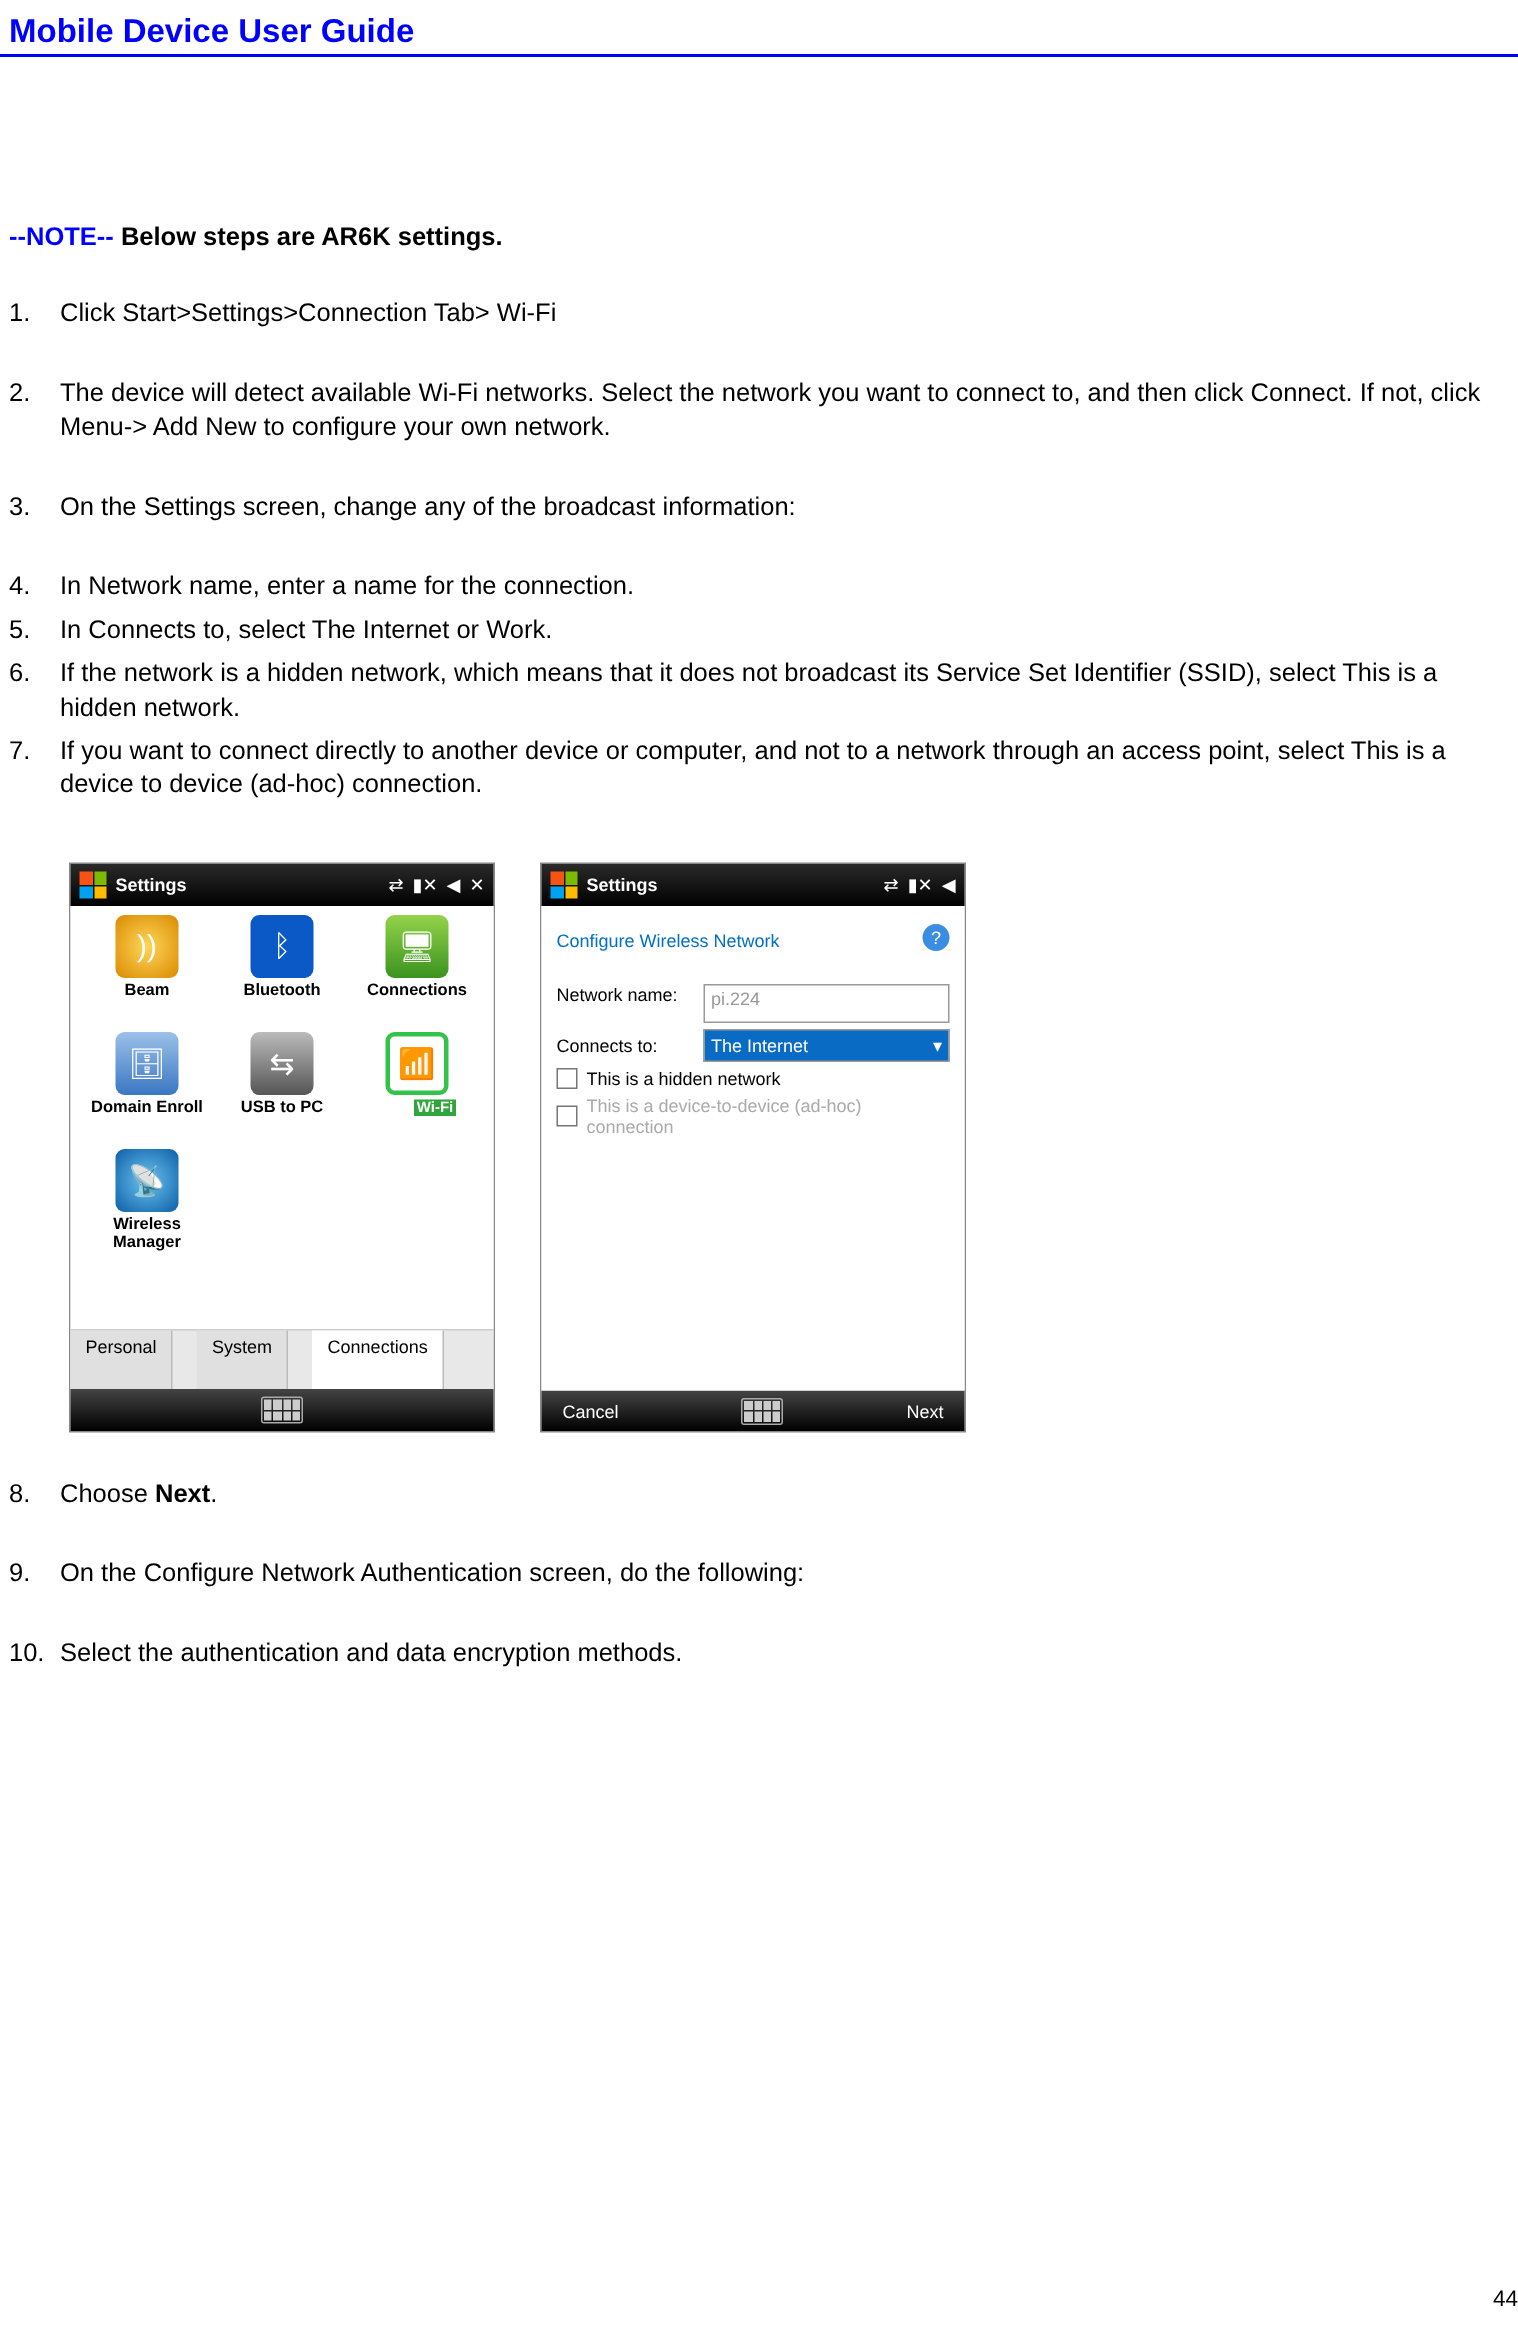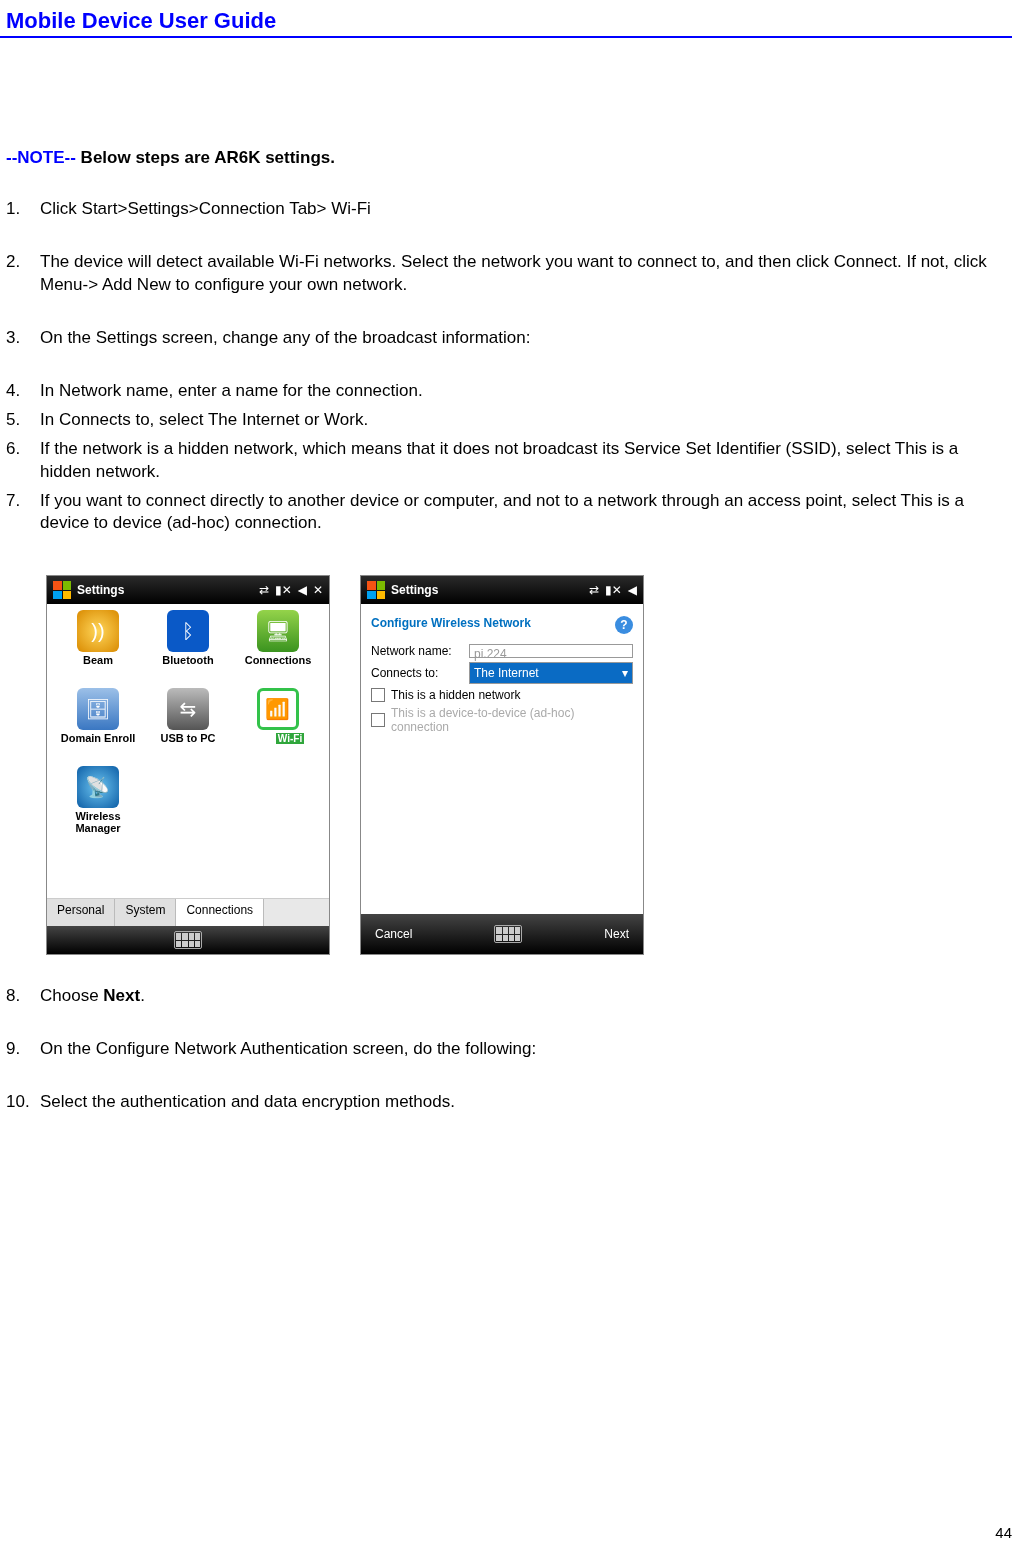--- a/index.html
+++ b/index.html
@@ -65,45 +65,46 @@
   .app-lbl { font-size:11px; font-weight:bold; text-align:center; margin-top:2px; line-height:1.1; }
   .beam { background: radial-gradient(circle,#ffd65a,#d98a00); }
   .bt { background:#0a59c7; }
   .conn { background:linear-gradient(#94d34a,#3a931f); position:relative; }
   .domain { background:linear-gradient(#9cc0e8,#3a77c2); }
   .usb { background:linear-gradient(#bbb,#555); }
   .wifi { border:3px solid #33c24a; color:#33c24a; }
   .wifi-hl { background:#2fa63b; display:inline-block; padding:0 2px; color:#fff; font-size:10px;margin-left:24px; }
   .wmgr { background: radial-gradient(circle,#6cc4f0,#0d5ea6); }
   .tabs1 {
-    height:28px; display:flex; border-top:1px solid #ccc;
+    height:40px; display:flex; border-top:1px solid #ccc;
     background:#e8e8e8;
+    gap:16px;
   }
   .tab { padding:4px 10px; border-right:1px solid #bbb; font-size:12px; background:#e0e0e0;}
   .tab.active { background:#fff; }
   .bottombar {
     height:28px; background:linear-gradient(#444,#000);
     display:flex; justify-content:center; align-items:center; color:#fff;
   }
   .kbd { width:28px; height:18px; border:1px solid #aaa; border-radius:2px; display:grid; grid-template-columns:repeat(4,1fr); grid-template-rows:repeat(2,1fr); gap:1px; padding:1px;}
   .kbd span{background:#ccc;}
   
   .cfg-head {
-    color:#0070c0; font-weight:bold; padding:6px 4px;
-    display:flex; justify-content:space-between; align-items:flex-start;
+    color:#0070c0; font-weight:normal; padding:6px 4px;
+    display:flex; justify-content:space-between; align-items:flex-end;
   }
   .help { width:18px; height:18px; border-radius:50%; background:#3a8de0; color:#fff; display:flex; align-items:center; justify-content:center; font-size:12px;}
   .form-row { display:flex; align-items:center; gap:6px; margin:4px 4px; font-size:12px; }
   .lbl2 { width:92px; }
-  .txtbox { flex:1; height:14px; border:1px solid #999; padding:2px 4px; color:#999; }
+  .txtbox { flex:1; height:26px; border:1px solid #999; padding:2px 4px; color:#999;margin-top:12px; }
   .selbox { flex:1; height:22px; border:1px solid #999; background:#0a6bc4; color:#fff; display:flex; align-items:center; justify-content:space-between; padding:0 4px; }
   .chk { width:14px; height:14px; border:1px solid #777; flex:none; }
   .disabled { color:#aaa; }
   .bottom2 {
-    height:40px; background:linear-gradient(#444,#000);
+    height:27px; background:linear-gradient(#444,#000);
     display:flex; justify-content:space-between; align-items:center; color:#fff; padding:0 14px;
   }
   .page-num { position:absolute; bottom:10px; right:0; font-size:15px; }
 </style>
 </head>
 <body>
 
 <div class="header-title">Mobile Device User Guide</div>
 
 <div class="content">

